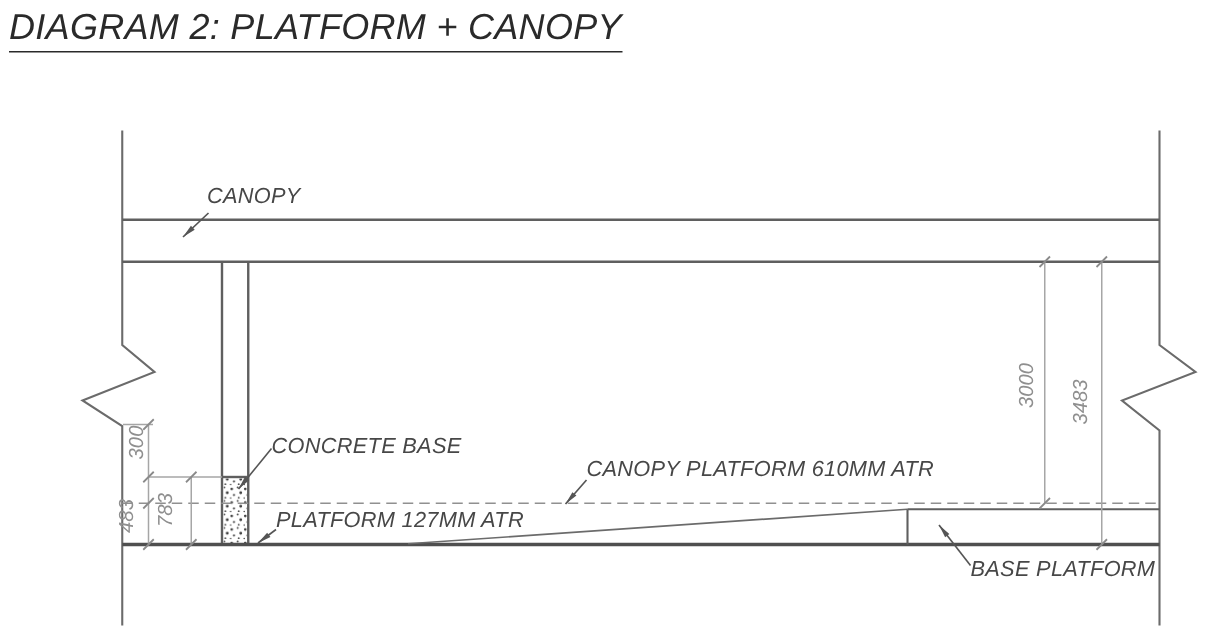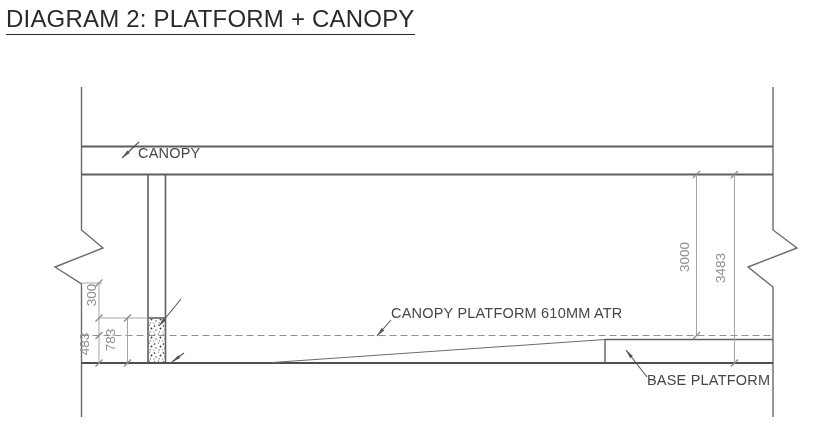--- a/index.html
+++ b/index.html
@@ -3,20 +3,21 @@
 <meta charset="utf-8">
 <style>
   html, body { margin: 0; padding: 0; background: #ffffff; }
   .stage {
     position: relative;
     width: 815px;
     height: 428px;
     background: #ffffff;
     overflow: hidden;
     font-family: "Liberation Sans", sans-serif;
+    font-style: italic;
   }
   .stage svg { position: absolute; left: 0; top: 0; }
   .title {
     position: absolute;
     left: 6px;
     top: 5px;
     font-size: 24px;
     letter-spacing: 0.2px;
     color: #2a2a2a;
     border-bottom: 1.6px solid #2a2a2a;
@@ -116,22 +117,24 @@
       <polygon points="122,158 127.3,150.5 129.8,153.1"></polygon>
       <polygon points="159,326 163.3,317.9 166.1,320.2"></polygon>
       <polygon points="377,336 381.6,328.1 384.3,330.4"></polygon>
       <polygon points="172,362 178.1,355.2 180.3,358"></polygon>
       <polygon points="626,350 632.9,356 630.1,358.2"></polygon>
     </g>
   </svg>
 
   <div class="title">DIAGRAM 2: PLATFORM + CANOPY</div>
 
-  <div class="lbl" style="left:138px; top:145px;">CANOPY</div>
+  <div class="lbl" style="left:138px; top:123px;">CANOPY</div>
+  <div class="lbl" style="left:181px; top:290px;">CONCRETE BASE</div>
   <div class="lbl" style="left:391px; top:305px;">CANOPY PLATFORM 610MM ATR</div>
+  <div class="lbl" style="left:184px; top:339px;">PLATFORM 127MM ATR</div>
   <div class="lbl" style="left:647px; top:372px;">BASE PLATFORM</div>
 
   <div class="dimtxt" style="left:91px; top:295px;">300</div>
   <div class="dimtxt" style="left:84px; top:344px;">483</div>
   <div class="dimtxt" style="left:110px; top:340px;">783</div>
   <div class="dimtxt" style="left:684px; top:257px;">3000</div>
   <div class="dimtxt" style="left:720px; top:268px;">3483</div>
 
 </div>
 

